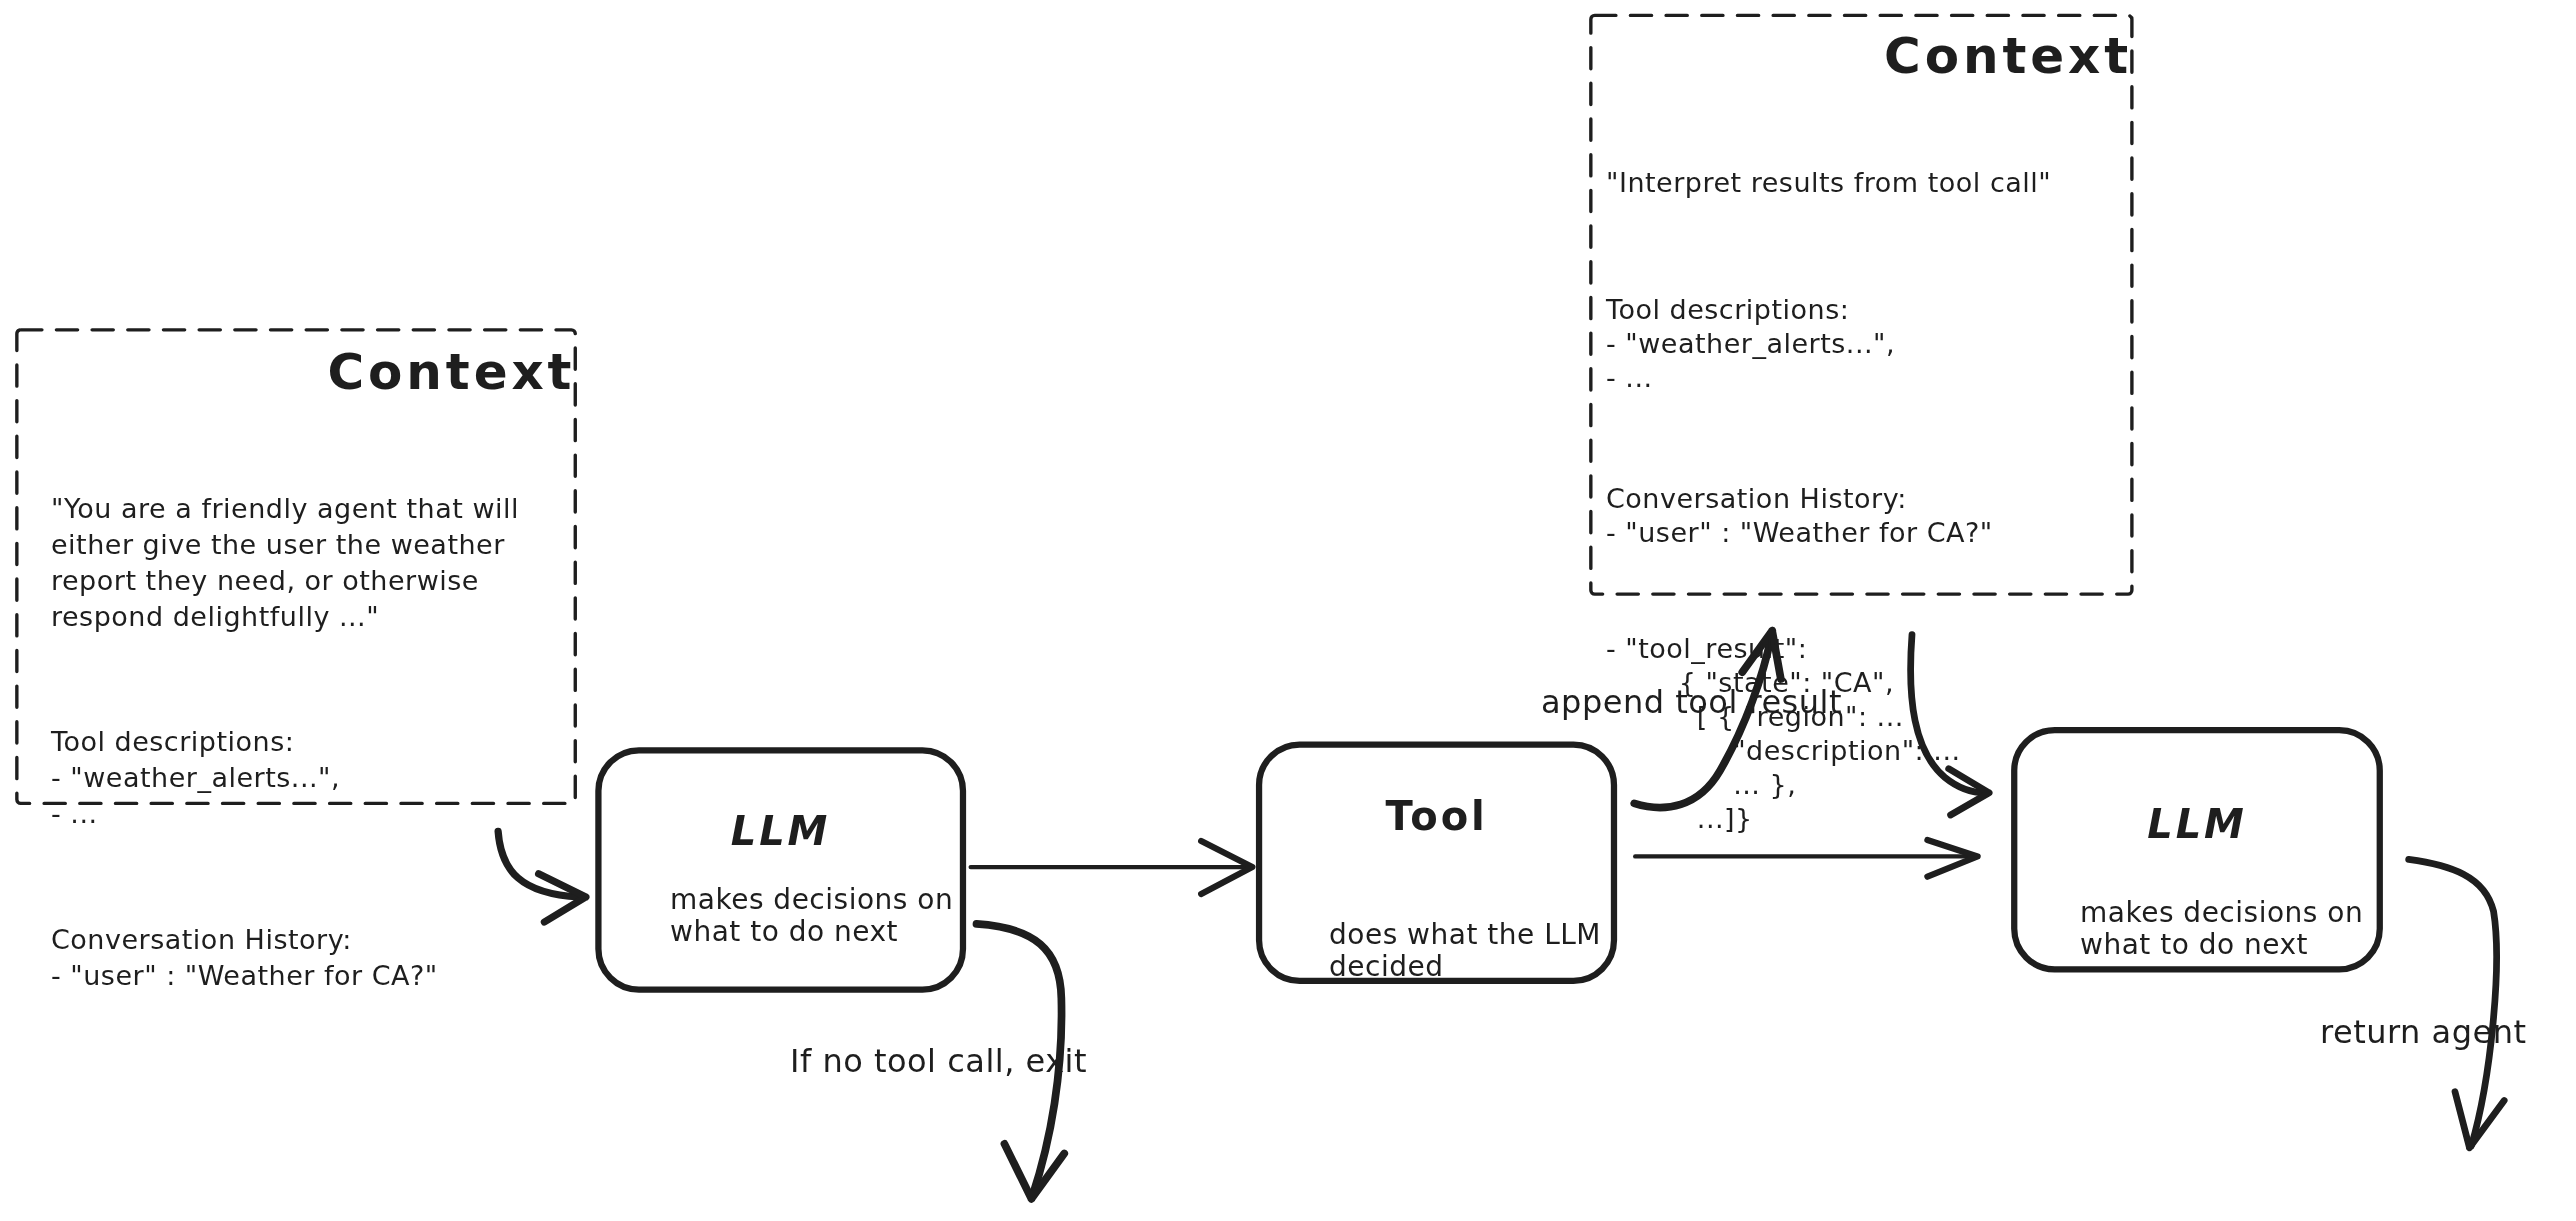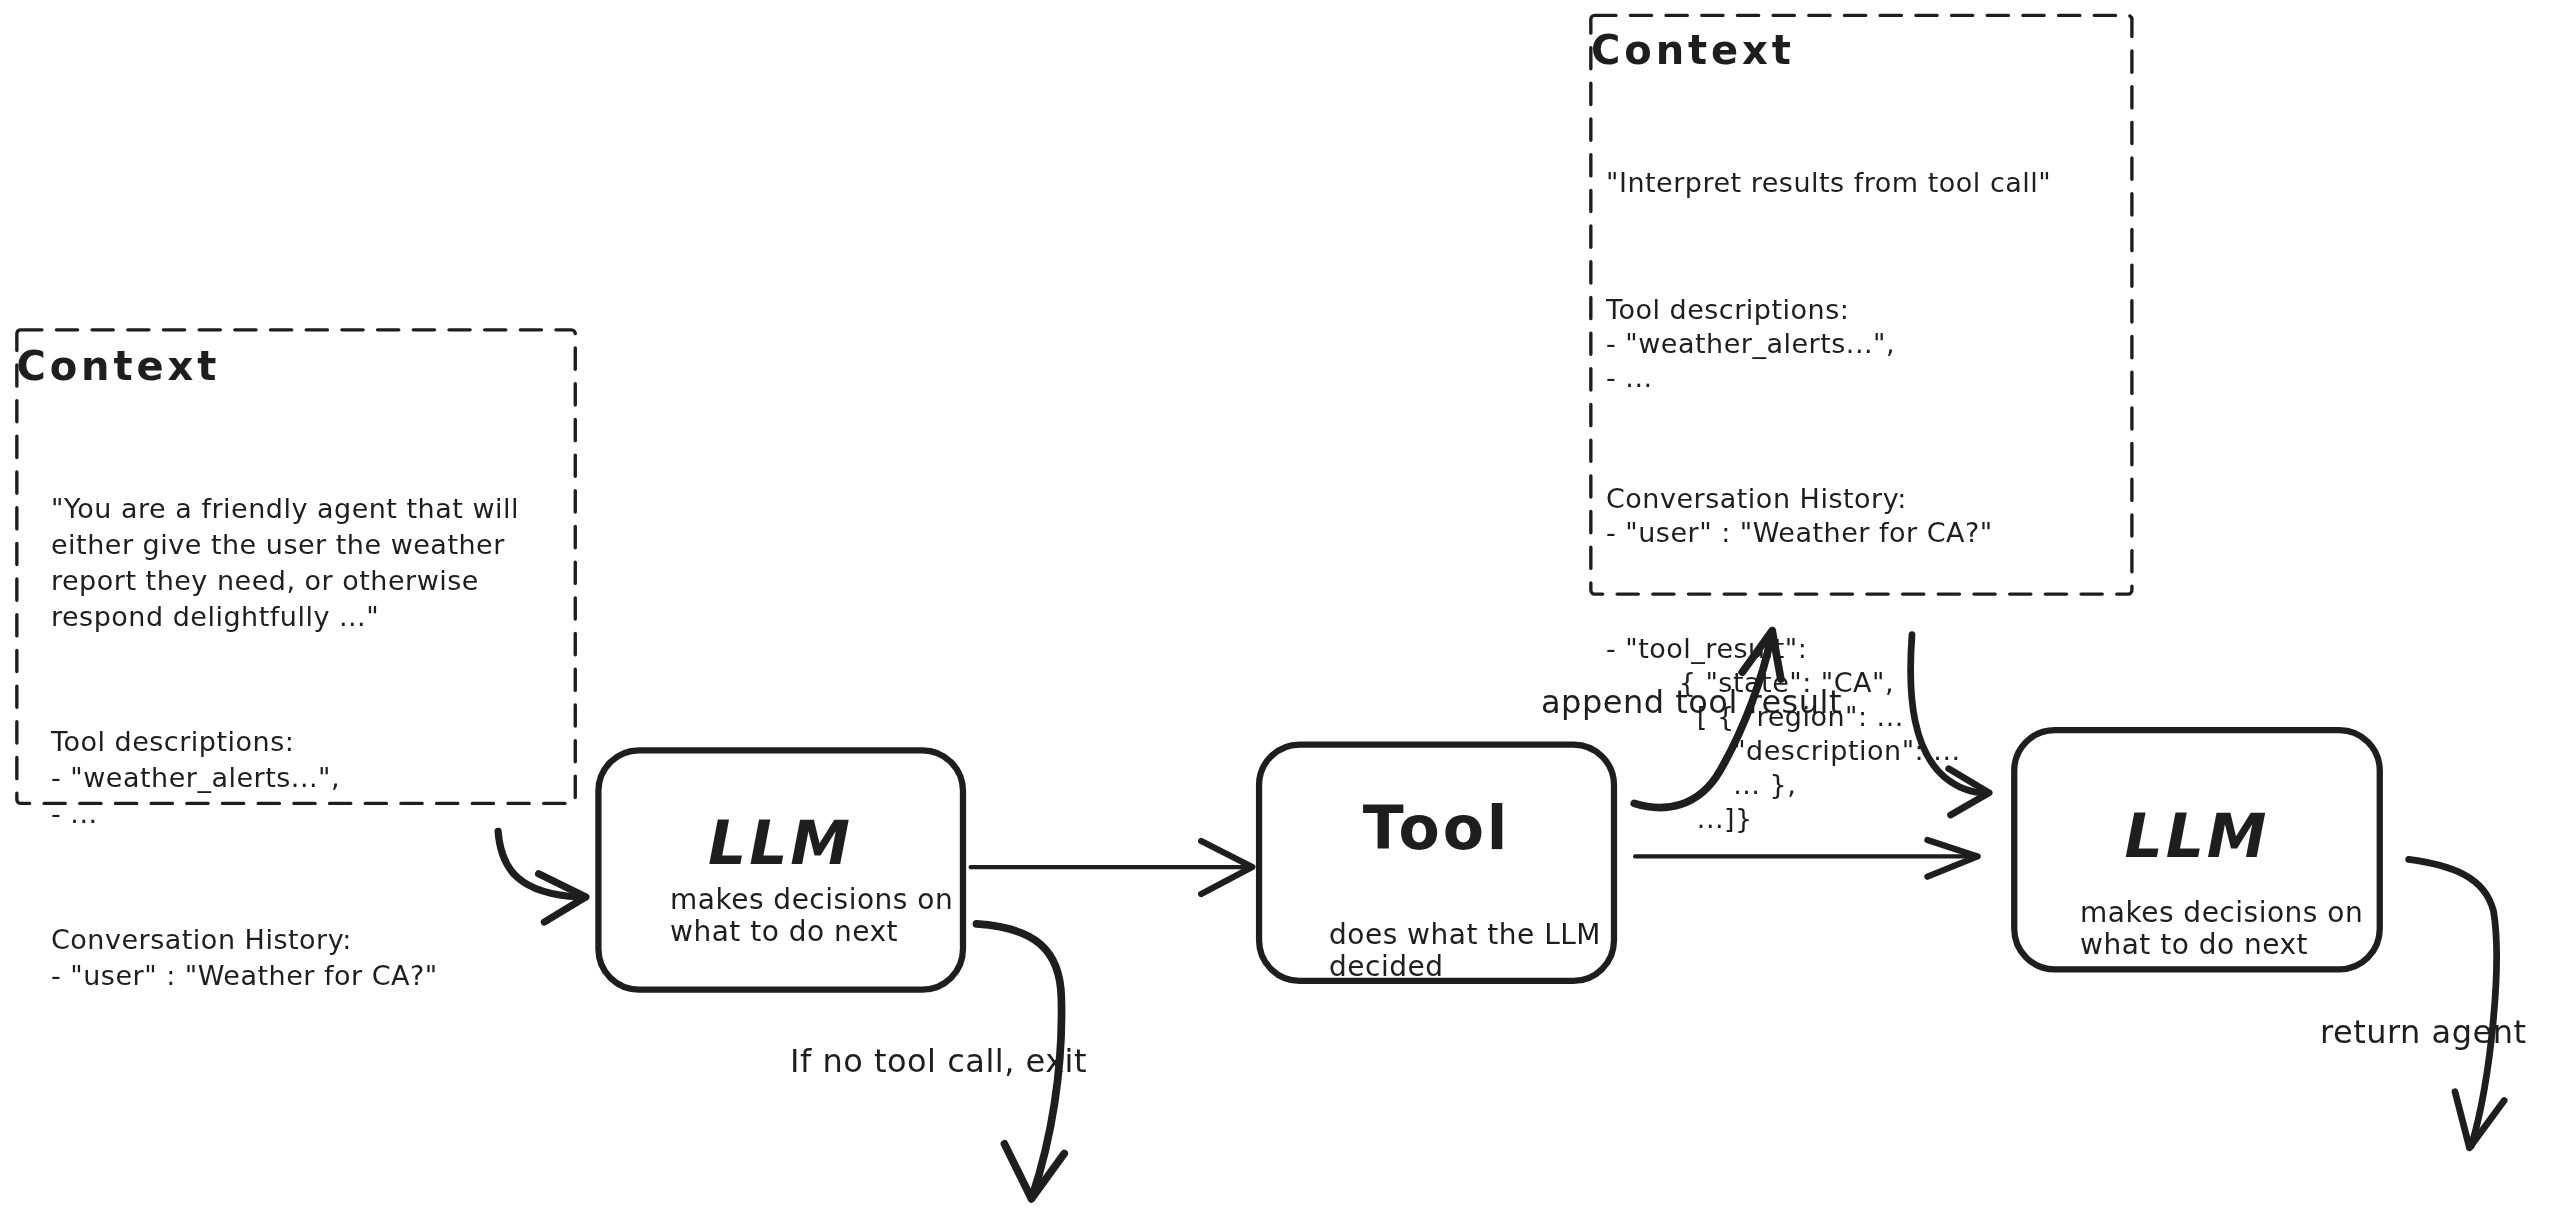--- a/index.html
+++ b/index.html
@@ -15,42 +15,42 @@
   }
   #wires { position: absolute; left: 0; top: 0; width: 2576px; height: 1221px; }
   #wires path, #wires rect {
     fill: none;
     stroke: var(--stroke);
     stroke-linecap: round;
     stroke-linejoin: round;
   }
   .abs { position: absolute; }
   .ctx-title {
-    font-size: 40px;
+    font-size: 50px;
     font-weight: 700;
     letter-spacing: 3.9px;
-    text-align: left;
+    text-align: right;
     white-space: pre;
   }
   .ctx-body {
     font-size: 27px;
     line-height: 36px;
     white-space: pre-wrap;
     letter-spacing: 0.5px;
   }
   .ctx-body-right {
     font-size: 27px;
     line-height: 34px;
     white-space: pre-wrap;
     letter-spacing: 0.5px;
   }
   .para { margin: 0 0 17.4px 0; white-space: pre-wrap; }
   .para:last-child { margin-bottom: 0; }
   .node-title {
-    font-size: 60px;
+    font-size: 40px;
     font-weight: 600;
     letter-spacing: 2.9px;
     text-align: center;
     white-space: pre;
   }
   .node-title.italic { font-style: italic; }
   .node-sub {
     font-size: 28px;
     line-height: 32px;
     white-space: pre-wrap;

